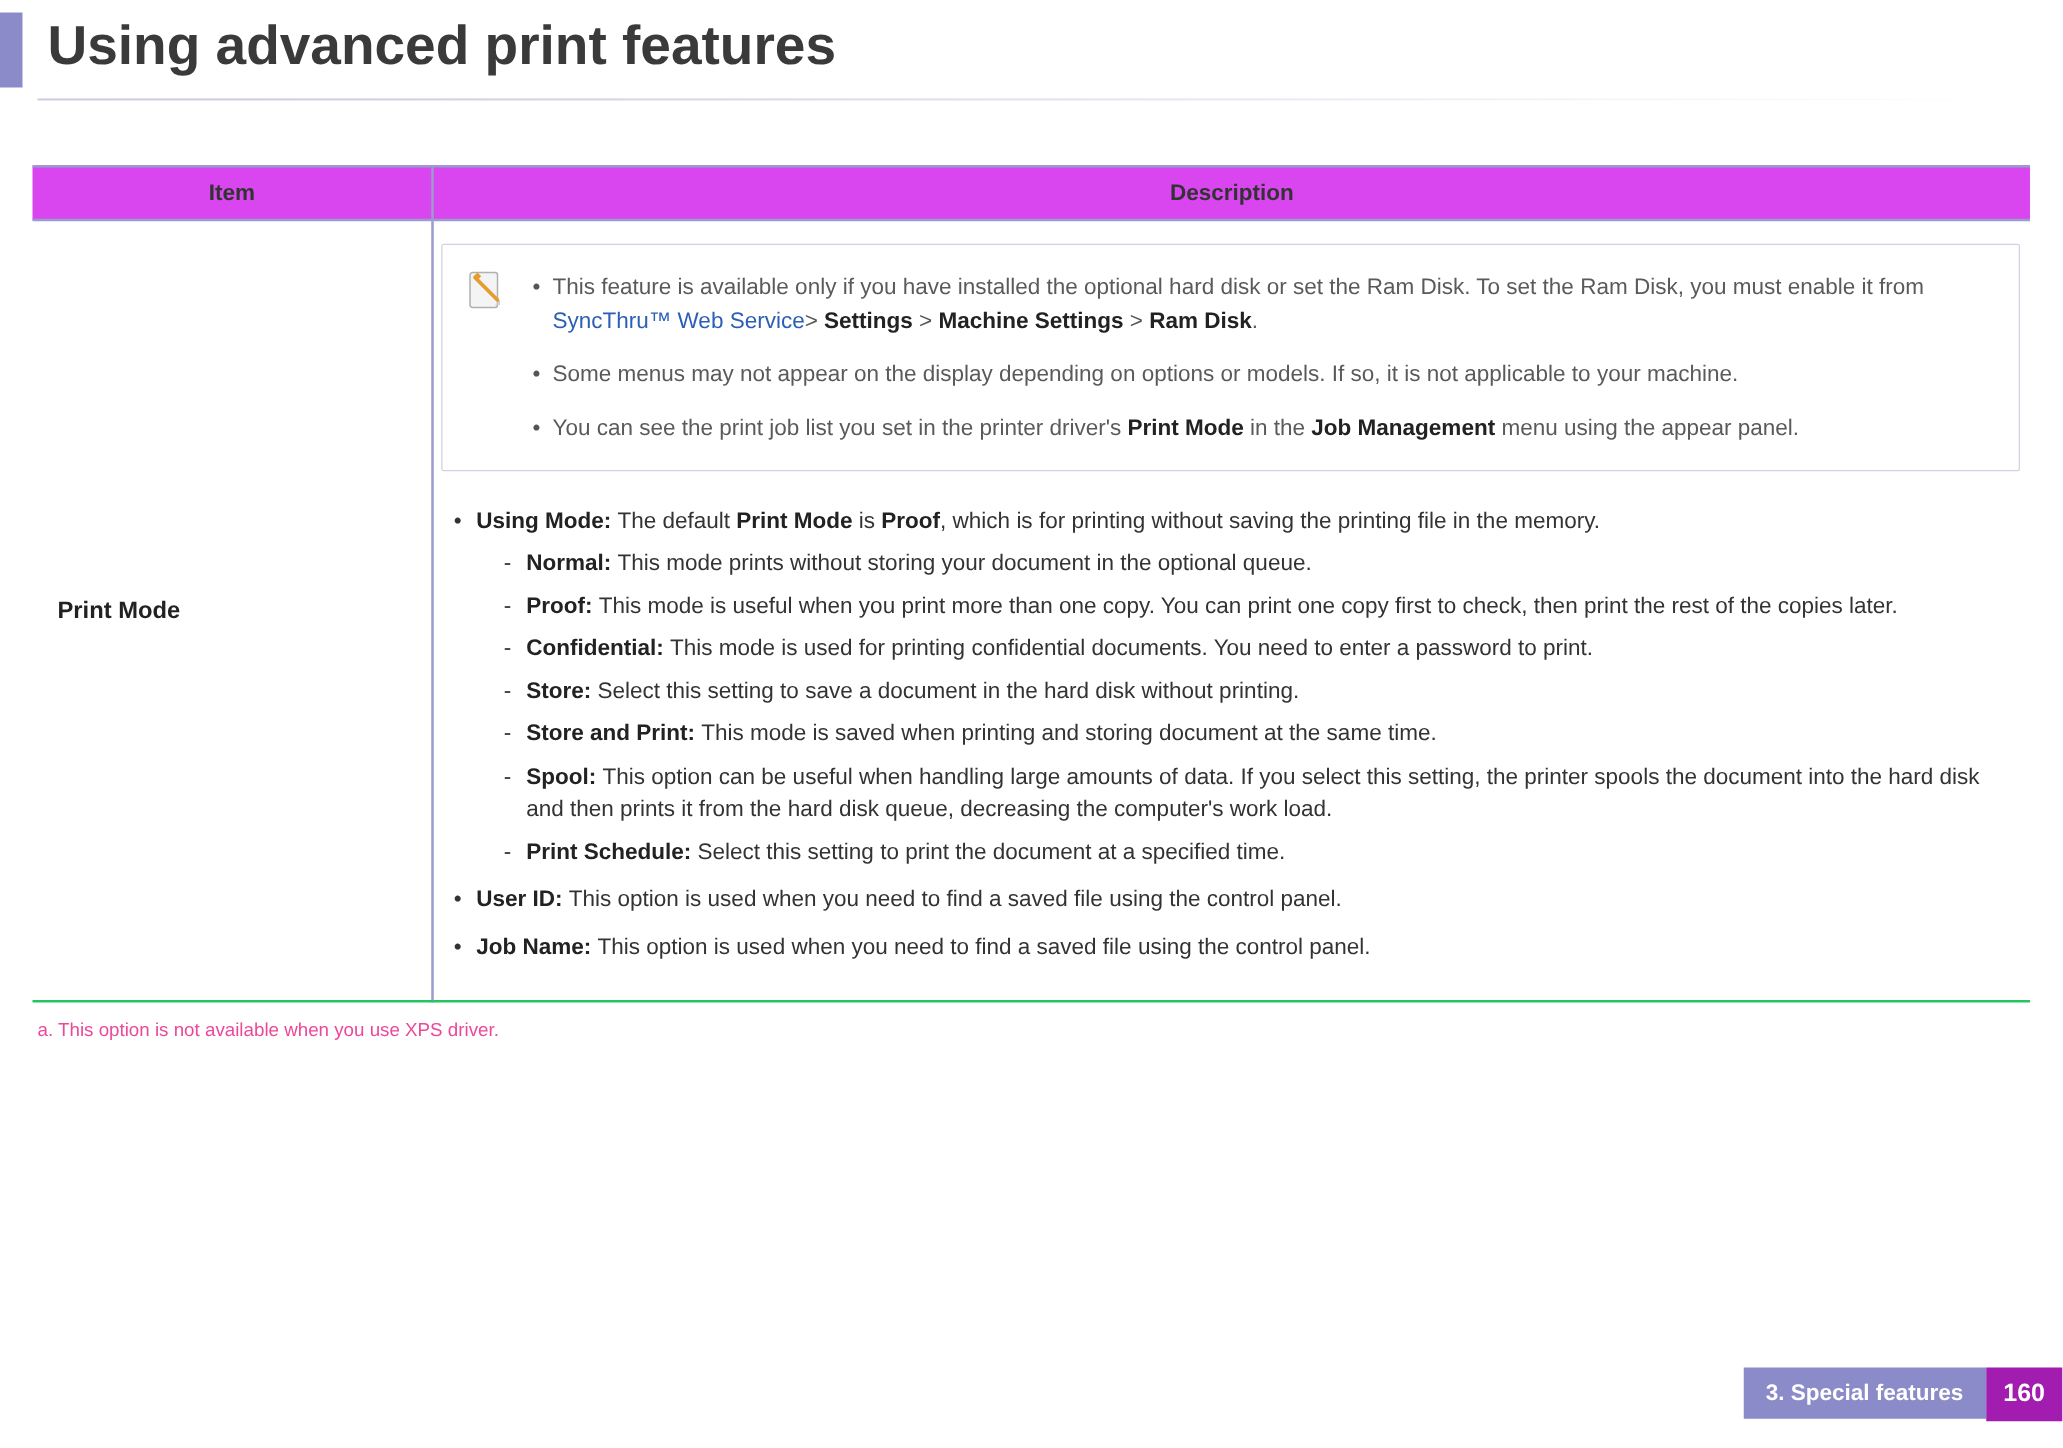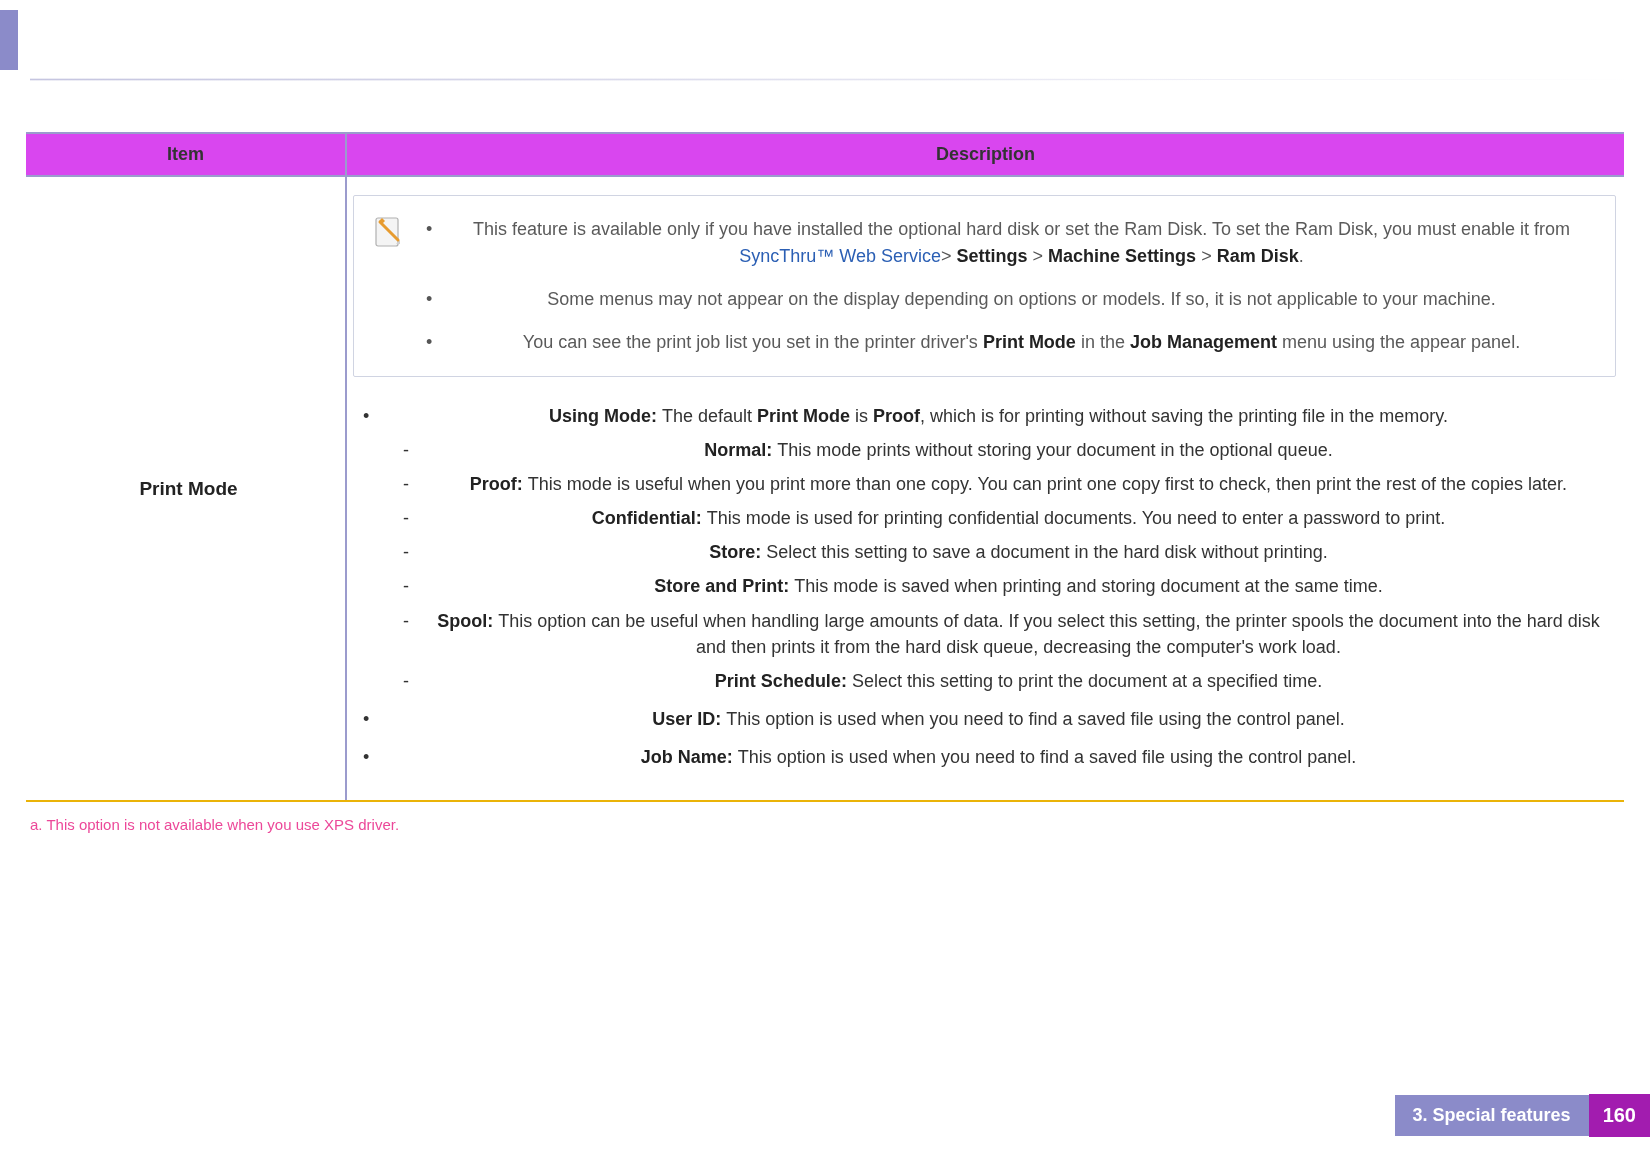--- a/index.html
+++ b/index.html
@@ -49,24 +49,23 @@
     table.main-table th {
       background: #d946ef;
       border-top: 2px solid #9b9bcd;
       border-bottom: 2px solid #9b9bcd;
       font-weight: bold;
       color: #333;
       padding: 10px 8px;
       text-align: center;
     }
     table.main-table td {
-      border-bottom: 2px solid #eab308;
+      border-bottom: 2px solid #22c55e;
       vertical-align: middle;
       padding: 18px 14px;
-      text-align: center;
     }
     .col-item {
       width: 320px;
       border-right: 2px solid #9b9bcd;
       font-weight: bold;
       text-align: left;
       padding-left: 20px !important;
       font-size: 19px;
       color: #222;
     }
@@ -146,21 +145,21 @@
       font-size: 15px;
       color: #ec4899;
       margin-top: 14px;
       padding-left: 4px;
     }
     .footer {
       position: absolute;
       bottom: 22px;
       right: 0;
       display: flex;
-      align-items: center;
+      align-items: flex-start;
       height: 42px;
     }
     .footer-section {
       background: #8b8bc9;
       color: #fff;
       font-weight: bold;
       font-size: 18px;
       padding: 10px 18px;
       display: flex;
       align-items: center;
@@ -173,20 +172,21 @@
       padding: 10px 14px;
       display: flex;
       align-items: center;
     }
   </style>
 </head>
 <body>
 
 <div class="header">
   <div class="header-accent"></div>
+  <h1 class="page-title">Using advanced print features</h1>
   <div class="rule-line"></div>
 </div>
 
 <div class="content">
   <table class="main-table">
     <thead>
       <tr>
         <th class="col-item-head" style="border-right:2px solid #9b9bcd; width:320px;">Item</th>
         <th>Description</th>
       </tr>

